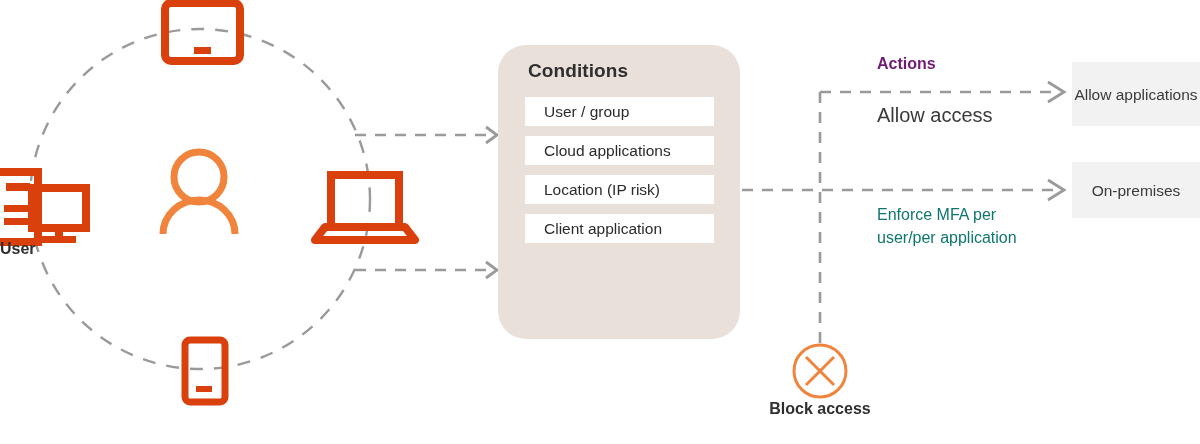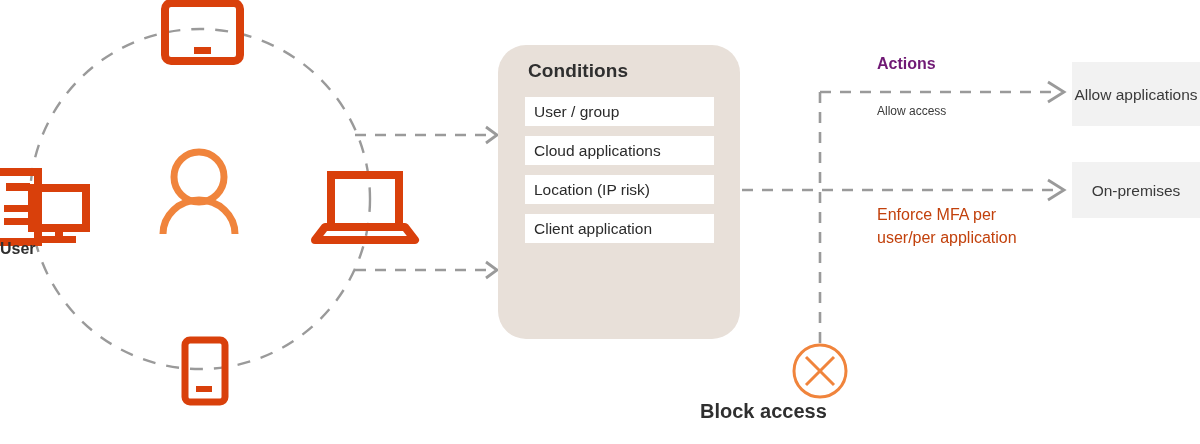--- a/index.html
+++ b/index.html
@@ -28,38 +28,38 @@
     letter-spacing:.1px;
   }
   #conditions-list{
     position:absolute;left:27px;top:52px;width:189px;
   }
   .condition-row{
     background:#ffffff;
     height:29px;
     margin-bottom:10px;
     display:flex;align-items:center;
-    padding-left:9px;
+    padding-left:19px;
     box-sizing:border-box;
     font-size:15.5px;
     color:#2b2b2b;
   }
 
   
   #actions-title{
     left:877px;top:55px;
     font-size:16px;font-weight:bold;color:#701a75;
   }
   #allow-access-label{
     left:877px;top:104px;
-    font-size:12px;color:#3a3a3a;
+    font-size:20px;color:#3a3a3a;
   }
   #enforce-mfa-label{
     left:877px;top:203px;
-    font-size:16px;color:#c2410c;line-height:23px;
+    font-size:16px;color:#0f766e;line-height:23px;
     width:140px;
   }
 
   
   .target-box{
     background:#f2f2f2;
     left:1072px;width:160px;
     display:flex;align-items:center;justify-content:center;
     text-align:center;
     font-size:15.5px;color:#3a3a3a;
@@ -69,22 +69,22 @@
   }
   #cloud-applications-box{top:62px;height:64px;}
   #onpremises-box{top:162px;height:56px;}
 
   
   #user-label{
     left:0px;top:240px;width:400px;text-align:left;
     font-size:16px;font-weight:bold;color:#2f2f2f;
   }
   #block-access-label{
-    left:700px;top:400px;width:240px;text-align:left;
-    font-size:20px;font-weight:bold;color:#2f2f2f;
+    left:700px;top:400px;width:240px;text-align:center;
+    font-size:16px;font-weight:bold;color:#2f2f2f;
   }
 </style>
 </head>
 <body>
 
 <div id="stage">
 
   <svg id="svg-layer" viewBox="0 0 1200 444">
 
     <circle cx="200" cy="199" r="170" fill="none" stroke="#9a9a9a" stroke-width="2.4" stroke-dasharray="13 11" stroke-linecap="butt"></circle>

